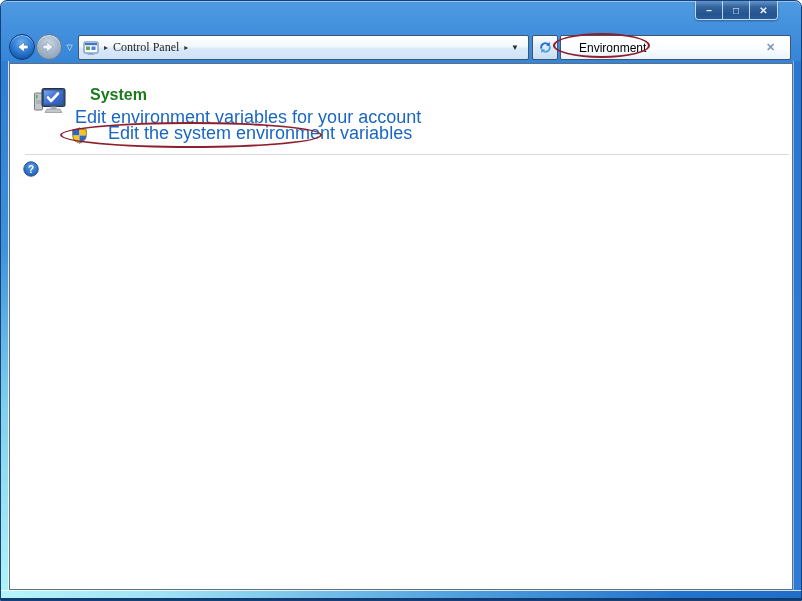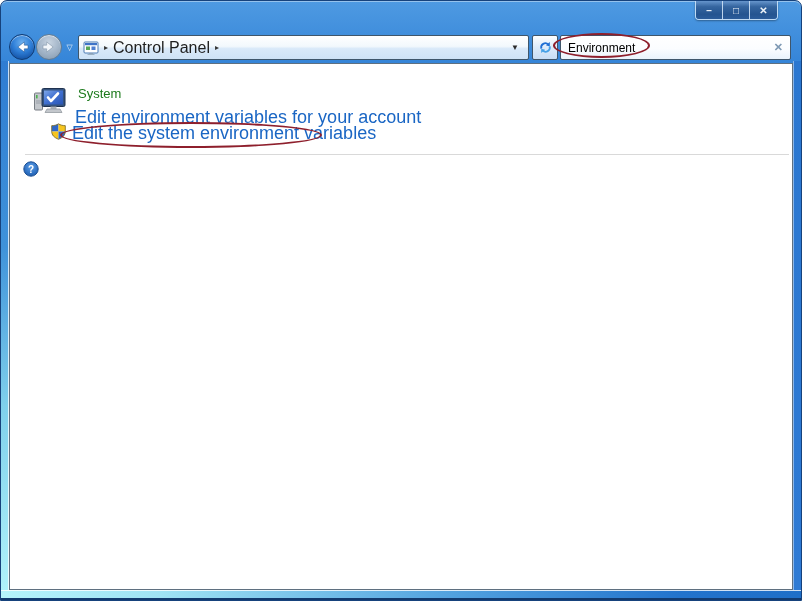--- a/index.html
+++ b/index.html
@@ -39,47 +39,47 @@
     background:radial-gradient(circle at 50% 32%,#c8d4e1 0%,#a4b6c9 50%,#8197ad 100%);
     box-shadow:inset 0 1px 1px rgba(255,255,255,.6);}
   .recent-drop{position:absolute;left:62px;top:40px;width:13px;height:13px;
     color:#dfeaf5;font-size:8px;line-height:13px;text-align:center;cursor:default;}
   
   .addressbar{position:absolute;left:77px;top:34px;width:451px;height:25px;
     border:1px solid #3f566b;border-radius:2px;
     background:linear-gradient(180deg,#ffffff 0%,#f2f8fd 45%,#d9e9f9 55%,#cee2f6 100%);
     display:flex;align-items:center;padding:0 4px;gap:5px;}
   .crumb-arrow{font-size:8px;color:#333;line-height:1;}
-  .crumb-label{font-size:16px;color:var(--breadcrumb-text);white-space:nowrap;}
+  .crumb-label{font-size:12px;color:var(--breadcrumb-text);white-space:nowrap;font-family:Liberation Serif, serif;}
   .addr-spacer{flex:1;}
   .addr-drop{width:18px;text-align:center;font-size:8px;color:#2b2b2b;}
   .refresh-btn{position:absolute;left:531px;top:34px;width:26px;height:25px;
     border:1px solid #3f566b;border-radius:2px;
     background:linear-gradient(180deg,#fdfeff,#dcebfa 50%,#c8ddf4 100%);
     display:flex;align-items:center;justify-content:center;}
   
   .searchbox{position:absolute;left:559px;top:34px;width:231px;height:25px;
     border:1px solid #3f566b;border-radius:2px;
     background:linear-gradient(180deg,#ffffff 0%,#fbfdff 55%,#e9f3fc 100%);
-    display:flex;align-items:center;padding:0 7px;gap:32px;}
+    display:flex;align-items:center;padding:0 18px;gap:32px;}
   .search-field{flex:1;border:none;outline:none;background:transparent;
     font-family:"Liberation Sans",sans-serif;font-size:12px;color:var(--search-text);padding:0;}
   .clear-btn{color:#7e99b4;font-size:11px;font-weight:bold;cursor:default;line-height:1;}
   
   .annot{position:absolute;border:2px solid var(--annotation-red);border-radius:50%;pointer-events:none;}
   .annot-search{left:552px;top:32px;width:97px;height:25px;}
   .annot-link{left:50px;top:58px;width:262px;height:26px;}
   
   .content{position:absolute;left:8px;right:8px;top:62px;bottom:10px;
     background:#fff;border:1px solid #5f7080;}
   .sys-icon{position:absolute;left:23px;top:21px;}
-  .group-title{position:absolute;left:68px;top:22px;font-size:13px;color:var(--heading-green);cursor:pointer;}
+  .group-title{position:absolute;left:80px;top:22px;font-size:16px;color:var(--heading-green);cursor:pointer;font-weight:bold;}
   .link{font-size:18px;color:var(--link-blue);cursor:pointer;text-decoration:none;white-space:nowrap;}
   .link1{position:absolute;left:65px;top:43px;}
-  .row2{position:absolute;left:40px;top:59px;display:flex;align-items:flex-start;gap:5px;}
+  .row2{position:absolute;left:61px;top:59px;display:flex;align-items:flex-end;gap:20px;}
   .divider{position:absolute;left:15px;top:90px;width:764px;height:1px;background:var(--divider-gray);}
   .help-row{position:absolute;left:13px;top:97px;display:flex;align-items:center;gap:5px;}
 </style>
 </head>
 <body>
 
 <div class="window">
 
   <div class="titlebar" style="position:absolute;left:0;top:0;right:0;height:28px;">
     <div class="caption-group">

